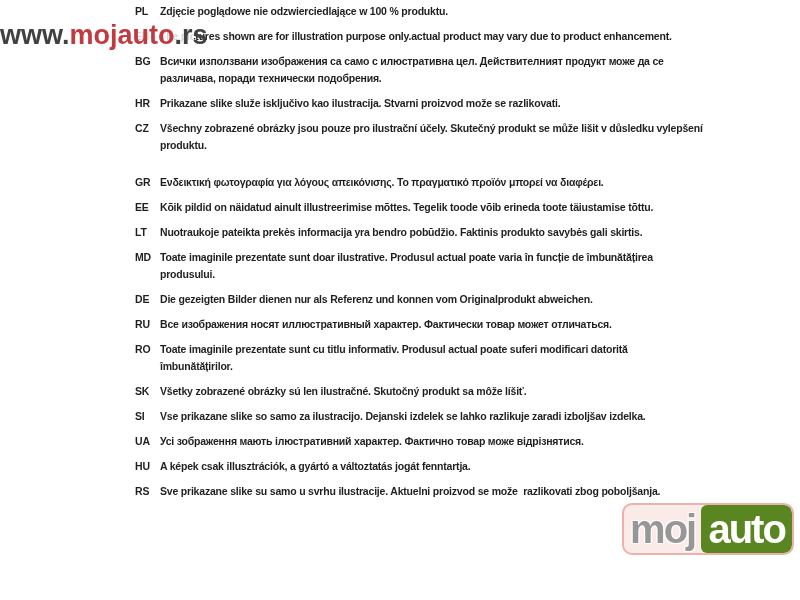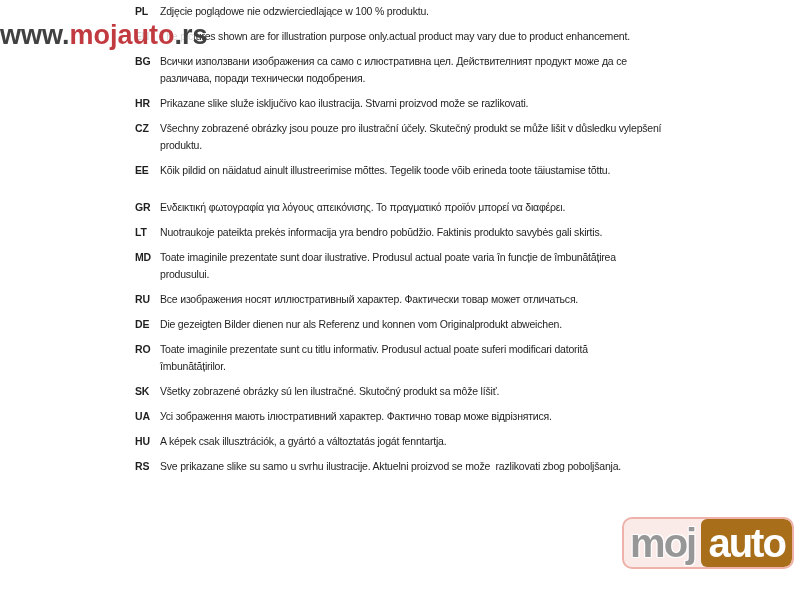--- a/index.html
+++ b/index.html
@@ -39,20 +39,21 @@
     line-height: 17px;
     letter-spacing: -0.2px;
   }
   .text {
     width: 550px;
     font-size: 10.5px;
     color: #1f1f1f;
     line-height: 17px;
     letter-spacing: -0.2px;
     white-space: pre-wrap;
+    font-weight: bold;
   }
 
   
   .wm-backdrop {
     position: absolute;
     left: 128px;
     top: 23px;
     width: 66px;
     height: 20px;
     background: rgba(255,255,255,0.82);
@@ -69,21 +70,21 @@
     letter-spacing: 0px;
     white-space: nowrap;
   }
   .wm-gray { color: #414141; }
   .wm-red  { color: #c13a3f; }
 
   
   .logo {
     position: absolute;
     left: 622px;
-    top: 517px;
+    top: 503px;
     width: 168px;
     height: 48px;
     z-index: 0;
     display: flex;
     border: 2px solid #edaca3;
     border-radius: 10px;
     overflow: hidden;
     background: #fbeae7;
     opacity: 0.92;
   }
@@ -96,21 +97,21 @@
     letter-spacing: -2px;
     line-height: 1;
   }
   .logo-left {
     flex: 0 0 46%;
     color: #8f8f8f;
     text-shadow: -1px -1px 0 #fff, 1px -1px 0 #fff, -1px 1px 0 #fff, 1px 1px 0 #fff;
   }
   .logo-right {
     flex: 1 1 auto;
-    background: #a16207;
+    background: #4d7c0f;
     border-radius: 6px 8px 8px 6px;
     color: #ffffff;
   }
 </style>
 </head>
 <body>
 
 <div class="page">
 
   <div class="doc">
@@ -134,63 +135,67 @@
     <div class="code">HR</div>
     <div class="text">Prikazane slike služe isključivo kao ilustracija. Stvarni proizvod može se razlikovati.</div>
   </div>
 
   <div class="row">
     <div class="code">CZ</div>
     <div class="text">Všechny zobrazené obrázky jsou pouze pro ilustrační účely. Skutečný produkt se může lišit v důsledku vylepšení
 produktu.</div>
   </div>
 
-  <div class="row">
-    <div class="code">EE</div>
-    <div class="text">Kõik pildid on näidatud ainult illustreerimise mõttes. Tegelik toode võib erineda toote täiustamise tõttu.</div>
-  </div>
-
   <div class="row gap-before">
     <div class="code">GR</div>
     <div class="text">Ενδεικτική φωτογραφία για λόγους απεικόνισης. Το πραγματικό προϊόν μπορεί να διαφέρει.</div>
   </div>
 
   <div class="row">
+    <div class="code">EE</div>
+    <div class="text">Kõik pildid on näidatud ainult illustreerimise mõttes. Tegelik toode võib erineda toote täiustamise tõttu.</div>
+  </div>
+
+  <div class="row">
     <div class="code">LT</div>
     <div class="text">Nuotraukoje pateikta prekės informacija yra bendro pobūdžio. Faktinis produkto savybės gali skirtis.</div>
   </div>
 
 
   <div class="row">
     <div class="code">MD</div>
     <div class="text">Toate imaginile prezentate sunt doar ilustrative. Produsul actual poate varia în funcție de îmbunătățirea
 produsului.</div>
   </div>
 
   <div class="row">
+    <div class="code">DE</div>
+    <div class="text">Die gezeigten Bilder dienen nur als Referenz und konnen vom Originalprodukt abweichen.</div>
+  </div>
+
+  <div class="row">
     <div class="code">RU</div>
     <div class="text">Все изображения носят иллюстративный характер. Фактически товар может отличаться.</div>
-  </div>
-
-  <div class="row">
-    <div class="code">DE</div>
-    <div class="text">Die gezeigten Bilder dienen nur als Referenz und konnen vom Originalprodukt abweichen.</div>
   </div>
 
   <div class="row">
     <div class="code">RO</div>
     <div class="text">Toate imaginile prezentate sunt cu titlu informativ. Produsul actual poate suferi modificari datorită
 îmbunătățirilor.</div>
   </div>
 
   <div class="row">
     <div class="code">SK</div>
     <div class="text">Všetky zobrazené obrázky sú len ilustračné. Skutočný produkt sa môže líšiť.</div>
   </div>
 
+  <div class="row">
+    <div class="code">SI</div>
+    <div class="text">Vse prikazane slike so samo za ilustracijo. Dejanski izdelek se lahko razlikuje zaradi izboljšav izdelka.</div>
+  </div>
 
   <div class="row">
     <div class="code">UA</div>
     <div class="text">Усі зображення мають ілюстративний характер. Фактично товар може відрізнятися.</div>
   </div>
 
   <div class="row">
     <div class="code">HU</div>
     <div class="text">A képek csak illusztrációk, a gyártó a változtatás jogát fenntartja.</div>
   </div>

